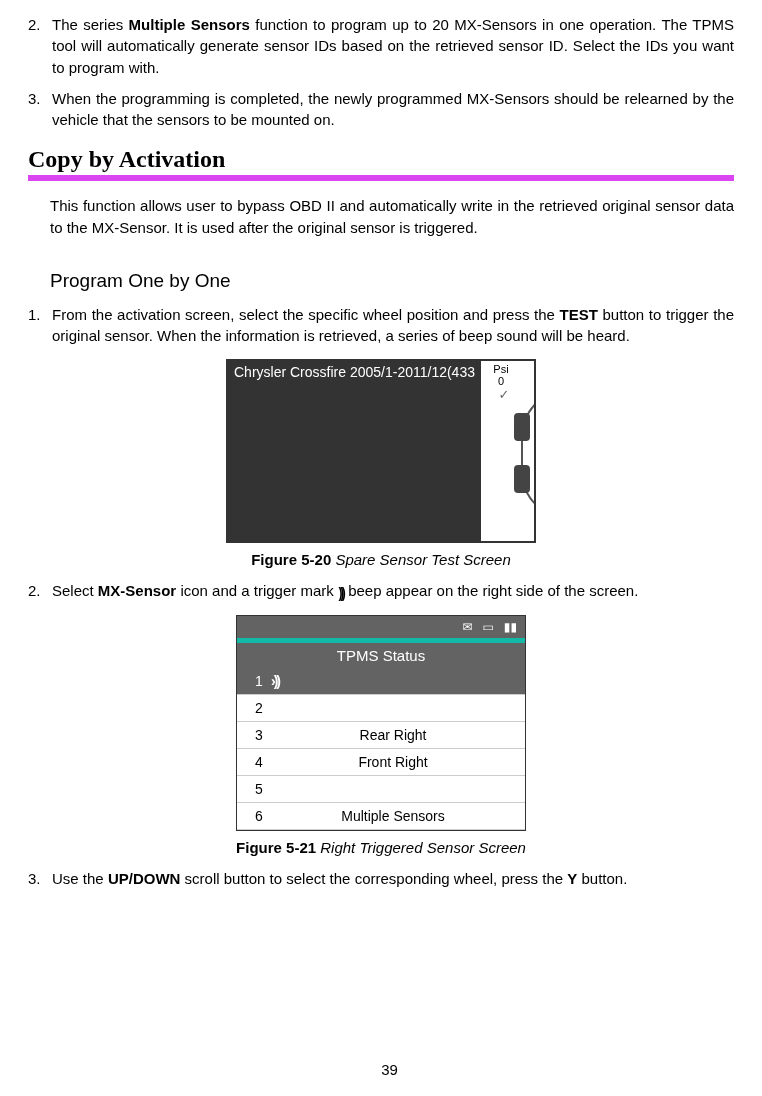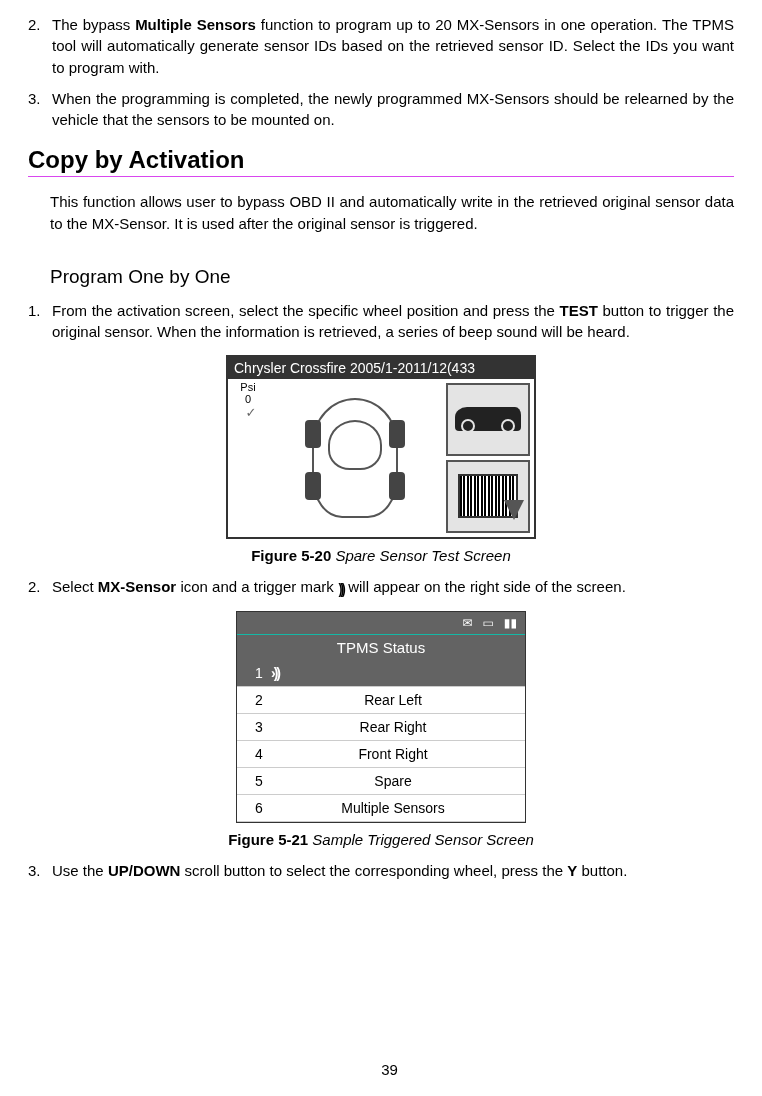--- a/index.html
+++ b/index.html
@@ -21,23 +21,24 @@
       text-align: justify;
     }
     ol.manual > li .num {
       position: absolute;
       left: -24px;
       top: 0;
     }
     h2.section {
       font-size: 24px;
       font-weight: 700;
-      border-bottom: 1px solid #d946ef;
+      border-bottom: 6px solid #d946ef;
       padding-bottom: 2px;
       margin: 16px 0 14px 0;
+      font-family: Liberation Serif, serif;
     }
     .intro {
       margin-left: 22px;
       font-size: 15px;
       line-height: 1.42;
       text-align: justify;
       margin-bottom: 32px;
     }
     h3.sub {
       font-size: 19px;
@@ -55,21 +56,21 @@
     .caption .b { font-weight: 700; text-align: right; }
     .caption .i { font-style: italic; }
 
     
     .fig1 {
       width: 310px;
       height: 184px;
       border: 2px solid #333;
       margin: 0 auto;
       display: flex;
-      flex-direction: column;
+      flex-direction: row;
       overflow: hidden;
       background: #fff;
     }
     .fig1-title {
       background: #333;
       color: #fff;
       font-size: 14px;
       padding: 3px 6px;
       white-space: nowrap;
       text-align: left;
@@ -112,38 +113,38 @@
       width: 290px;
       border: 1px solid #333;
       margin: 0 auto;
       background:#fff;
     }
     .fig2-status{
       background:#636363;color:#fff; height:22px; display:flex; align-items:center; justify-content:flex-end; padding:0 8px; gap:10px; font-size:12px;
     }
     .sicon{display:inline-block;}
     .fig2-title{
-      background:#636363;color:#fff; text-align:center; font-size:15px; padding:4px 0; border-top:1px solid #14b8a6;
+      background:#636363;color:#fff; text-align:center; font-size:15px; padding:4px 0; border-top:5px solid #14b8a6;
     }
     .fig2 ul{list-style:none;}
     .fig2 li{ display:flex; align-items:center; font-size:14px; padding:5px 10px; border-bottom:1px solid #ccc;}
     .fig2 li.sel{ background:#636363; color:#fff;}
     .fig2 li .n{ width:24px;}
     .fig2 li .lbl{ flex:1;}
     .fig2 li .sig{ font-weight:700; letter-spacing:-2px;}
 
     .page-num{ position:absolute; bottom:18px; left:17px; right:0; text-align:center; font-size:15px;}
   </style>
 </head>
 <body>
 
 <ol class="manual">
   <li>
     <span class="num">2.</span>
-    <span>The bypass </span><b>Multiple Sensors</b><span> function to program up to 20 MX-Sensors in one operation. The TPMS tool will automatically generate sensor IDs based on the retrieved sensor ID. Select the IDs you want to program with.</span>
+    <span>The series </span><b>Multiple Sensors</b><span> function to program up to 20 MX-Sensors in one operation. The TPMS tool will automatically generate sensor IDs based on the retrieved sensor ID. Select the IDs you want to program with.</span>
   </li>
   <li>
     <span class="num">3.</span>
     <span>When the programming is completed, the newly programmed MX-Sensors should be relearned by the vehicle that the sensors to be mounted on.</span>
   </li>
 </ol>
 
 <h2 class="section">Copy by Activation</h2>
 
 <p class="intro">This function allows user to bypass OBD II and automatically write in the retrieved original sensor data to the MX-Sensor. It is used after the original sensor is triggered.</p>
@@ -188,61 +189,59 @@
     </div>
   </div>
   <div class="caption">
     <span class="b">Figure 5-20</span><span class="i"> Spare Sensor Test Screen</span>
   </div>
 </div>
 
 <ol class="manual">
   <li>
     <span class="num">2.</span>
-    <span>Select </span><b>MX-Sensor</b><span> icon and a trigger mark </span><span class="signal-icon"></span><span> will appear on the right side of the screen.</span>
+    <span>Select </span><b>MX-Sensor</b><span> icon and a trigger mark </span><span class="signal-icon"></span><span> beep appear on the right side of the screen.</span>
   </li>
 </ol>
 
 <div class="fig-wrap">
   <div class="fig2">
     <div class="fig2-status">
       <span class="sicon">✉</span>
       <span class="sicon">▭</span>
       <span class="sicon">▮▮</span>
     </div>
     <div class="fig2-title">TPMS Status</div>
     <ul>
       <li class="sel">
         <span class="n">1</span>
         <span class="sig">›))</span>
       </li>
       <li>
           <span class="n">2</span>
-          <span class="lbl">Rear Left</span>
         </li>
       <li>
           <span class="n">3</span>
           <span class="lbl">Rear Right</span>
         </li>
       <li>
           <span class="n">4</span>
           <span class="lbl">Front Right</span>
         </li>
       <li>
           <span class="n">5</span>
-          <span class="lbl">Spare</span>
         </li>
       <li>
           <span class="n">6</span>
           <span class="lbl">Multiple Sensors</span>
         </li>
     </ul>
   </div>
   <div class="caption">
-    <span class="b">Figure 5-21</span><span class="i"> Sample Triggered Sensor Screen</span>
+    <span class="b">Figure 5-21</span><span class="i"> Right Triggered Sensor Screen</span>
   </div>
 </div>
 
 <ol class="manual">
   <li>
     <span class="num">3.</span>
     <span>Use the </span><b>UP/DOWN</b><span> scroll button to select the corresponding wheel, press the </span><b>Y</b><span> button.</span>
   </li>
 </ol>
 

